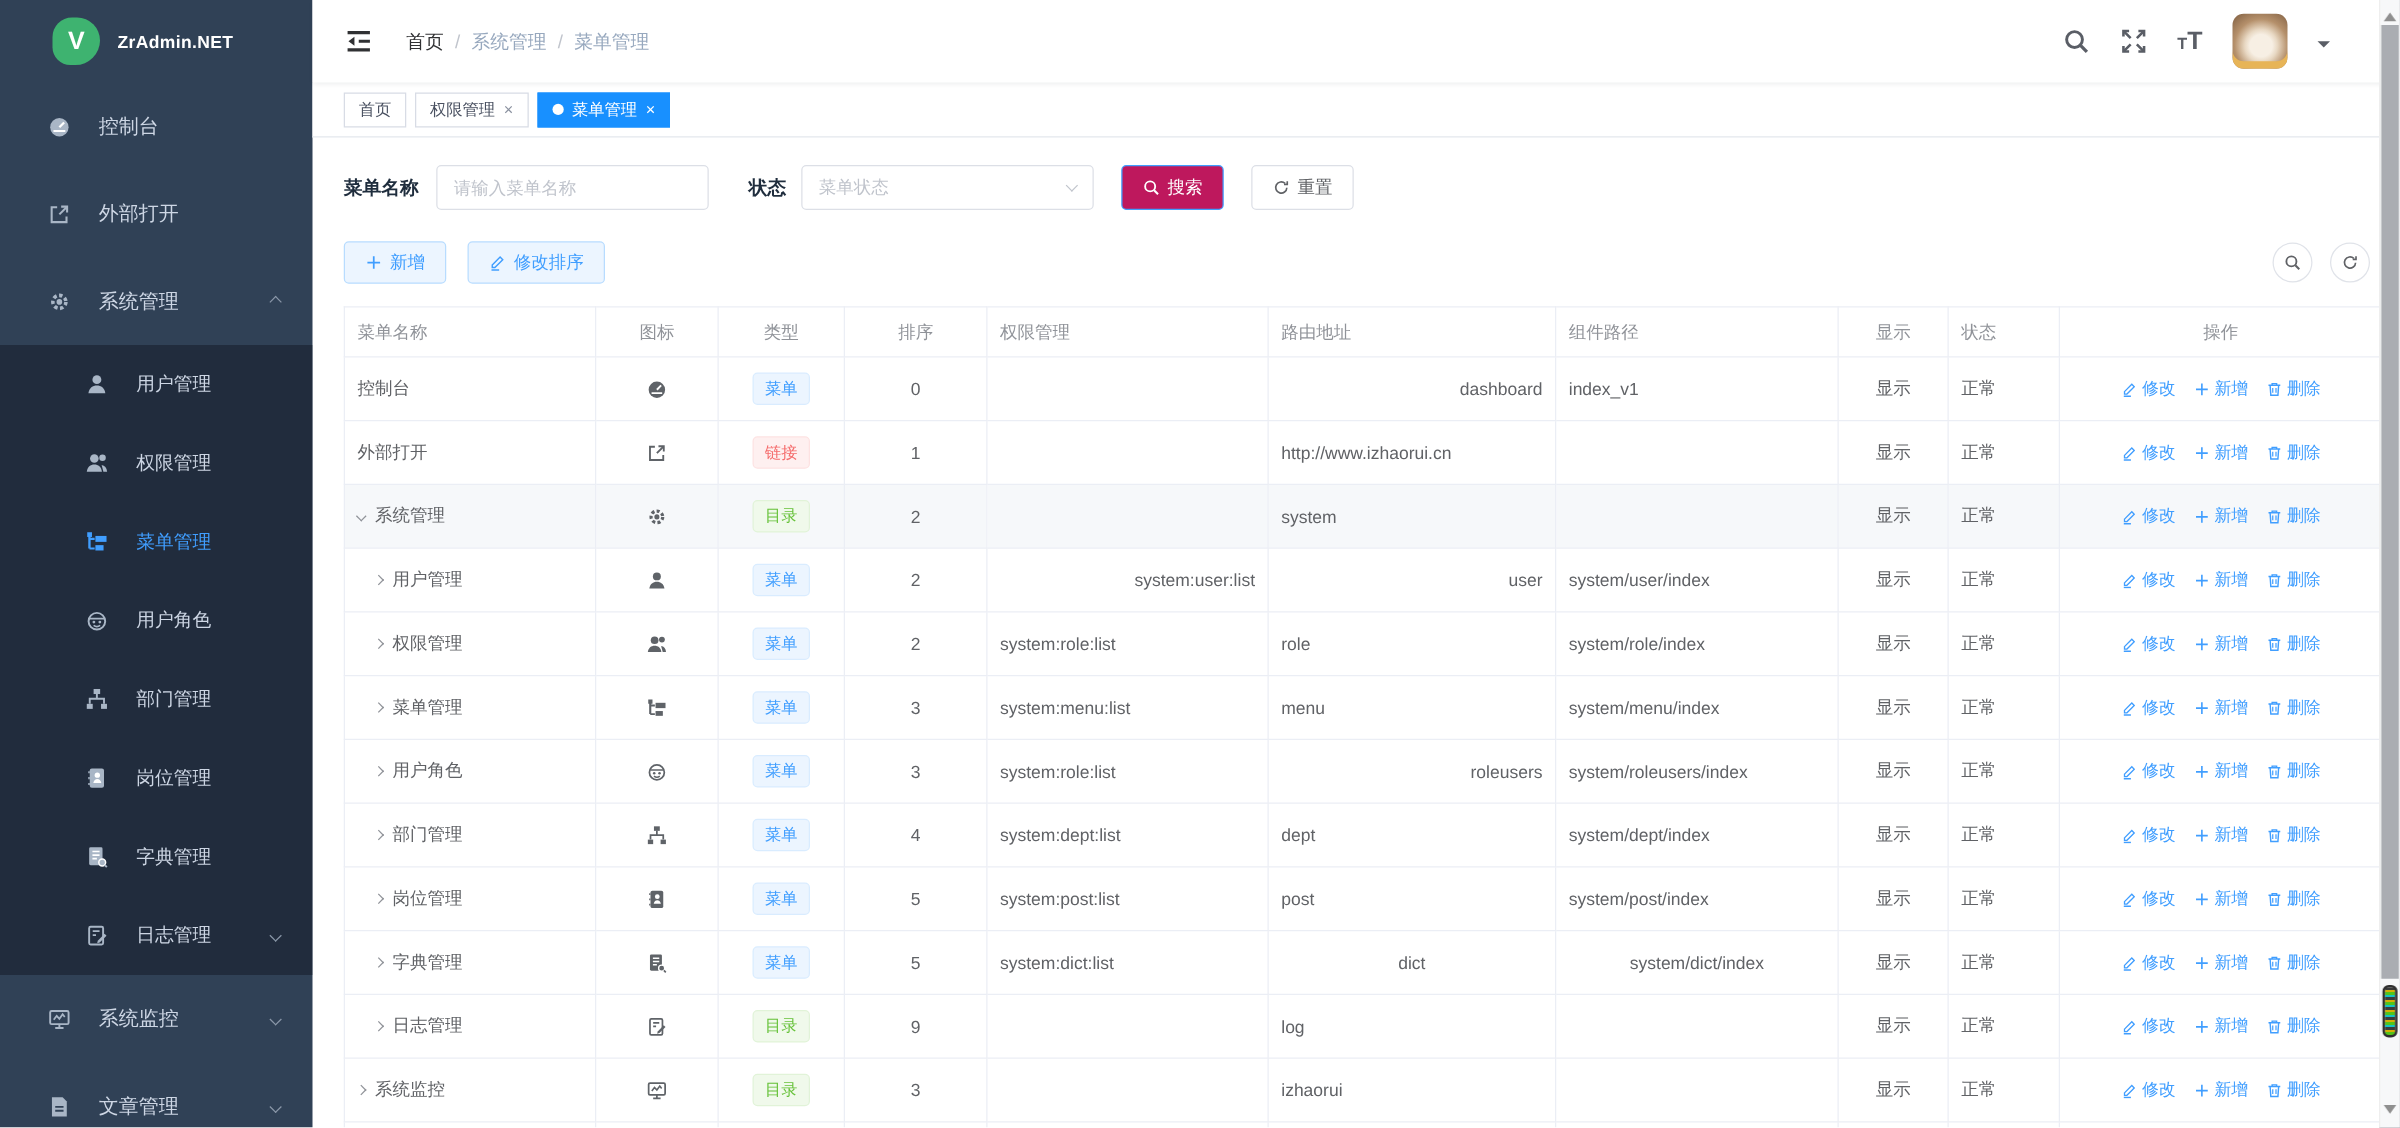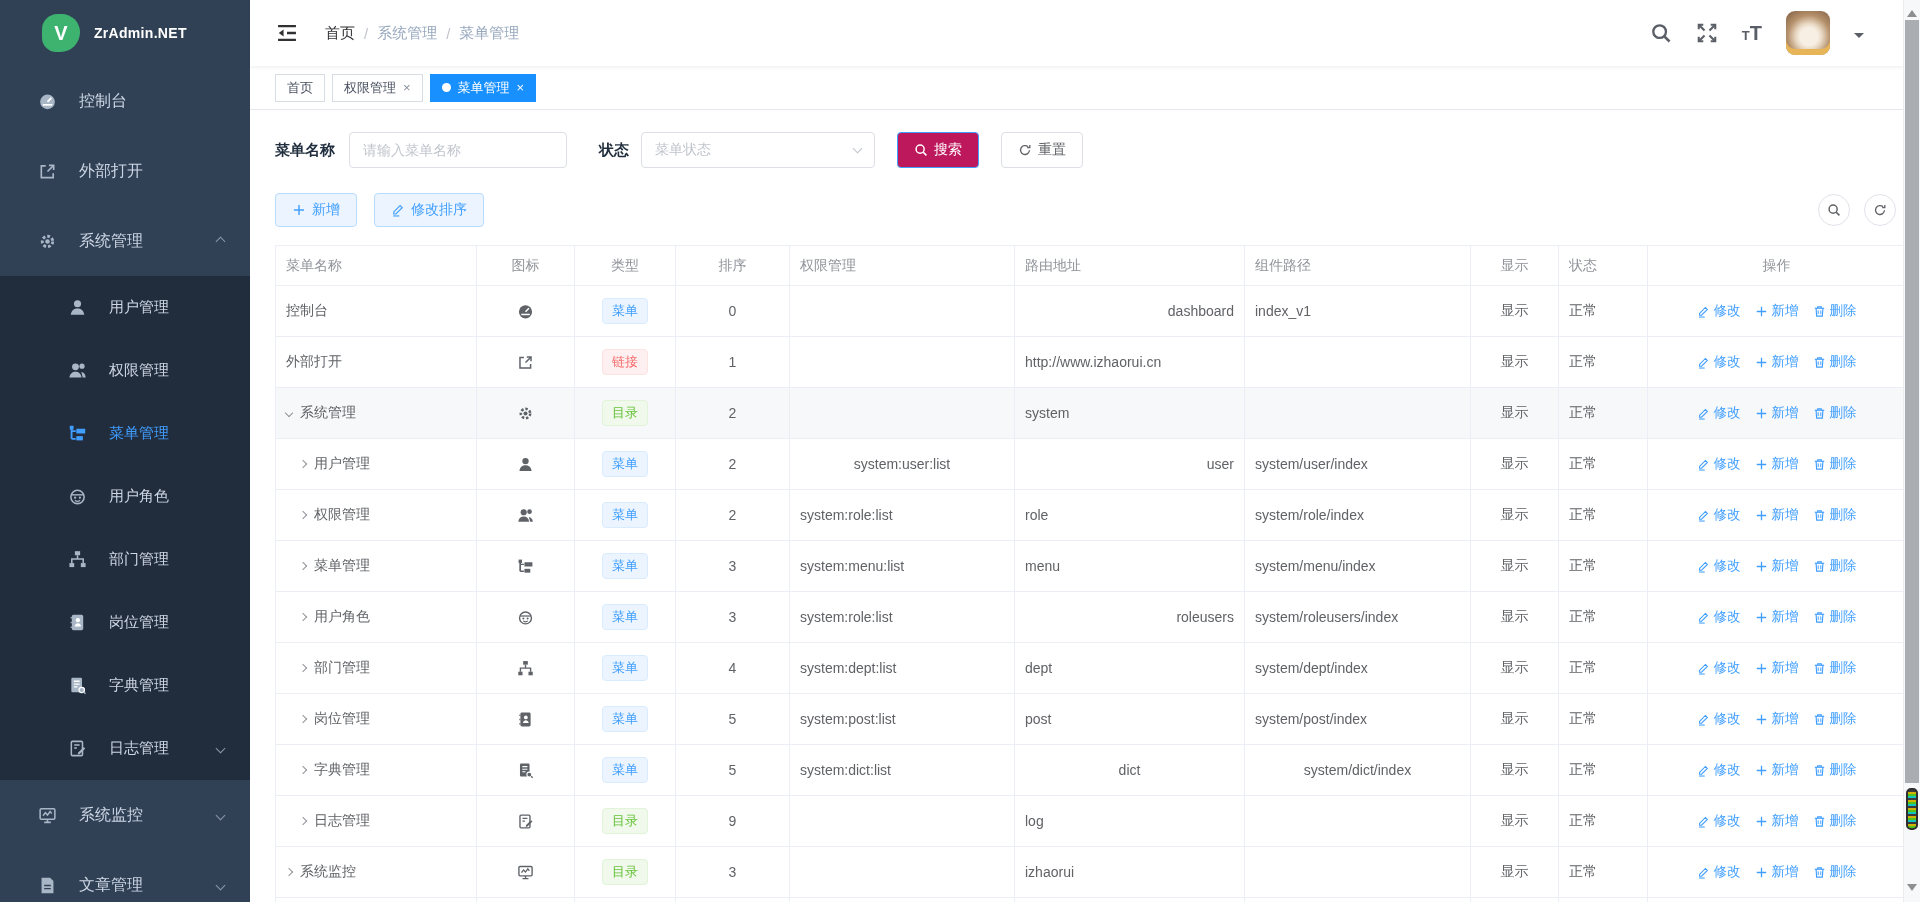--- a/index.html
+++ b/index.html
@@ -537,21 +537,21 @@
                 <div class="namewrap ind1">
                   <span class="chev right rowchev"></span>
                   <span>用户管理</span>
                 </div>
               </td>
               <td style="text-align:center"><svg class="rowic">
                   <use href="#i-user"></use>
                 </svg></td>
               <td style="text-align:center"><span class="tag tag-menu">菜单</span></td>
               <td style="text-align:center">2</td>
-              <td style="text-align:center">system:user:list</td>
+              <td style="text-align:right">system:user:list</td>
               <td style="text-align:right">user</td>
               <td style="text-align:left">system/user/index</td>
               <td style="text-align:center">显示</td>
               <td style="text-align:left">正常</td>
               <td style="text-align:center">
                 <div class="ops">
           <span class="op"><svg class="ic">
                       <use href="#i-pen"></use>
                     </svg>修改</span>
           <span class="op"><svg class="ic">

